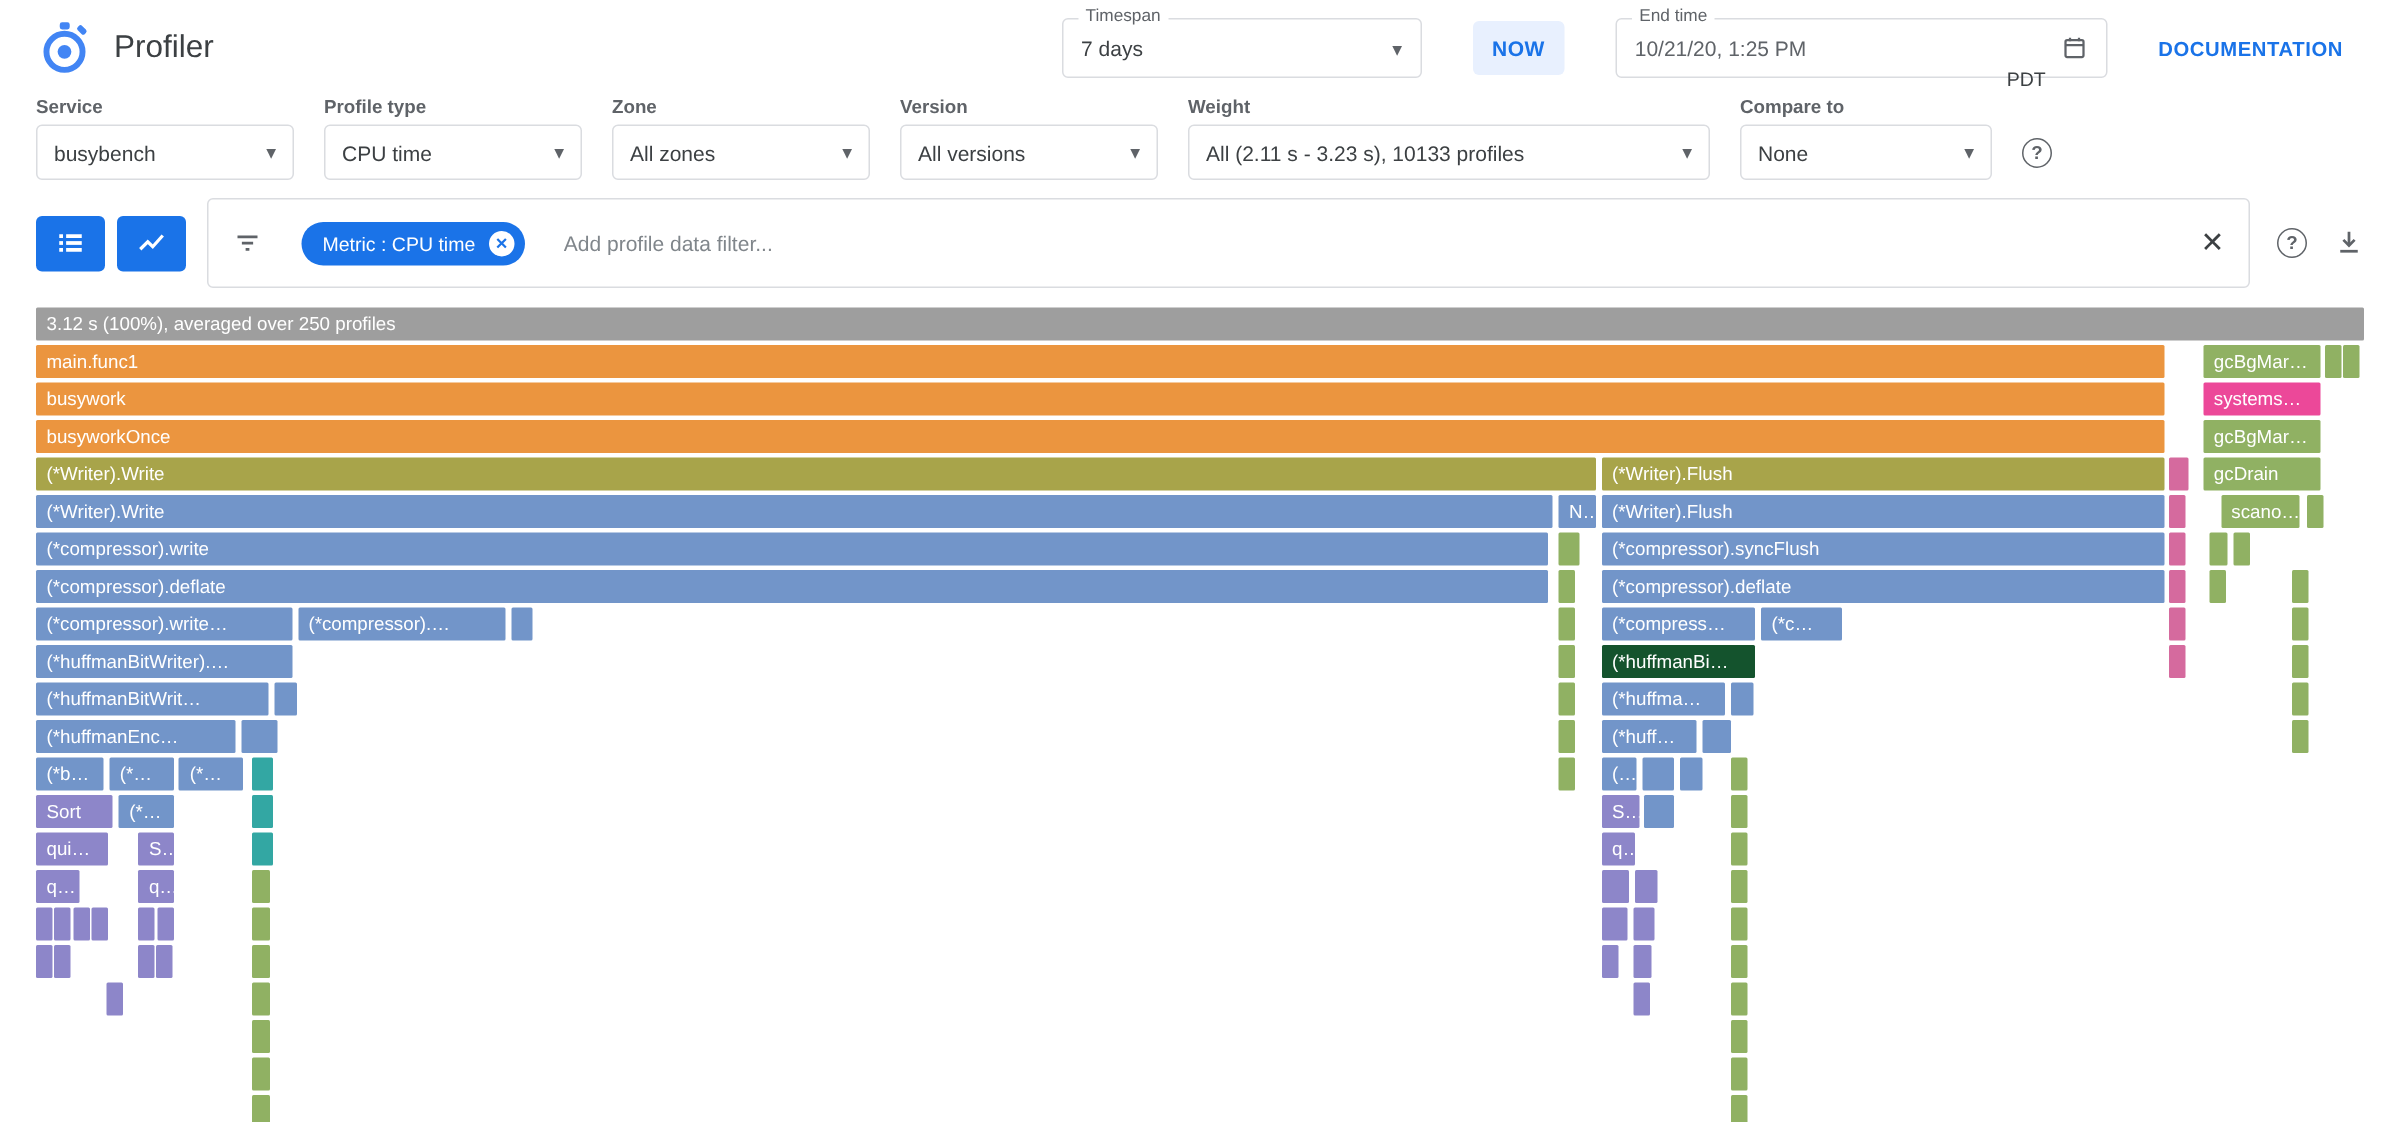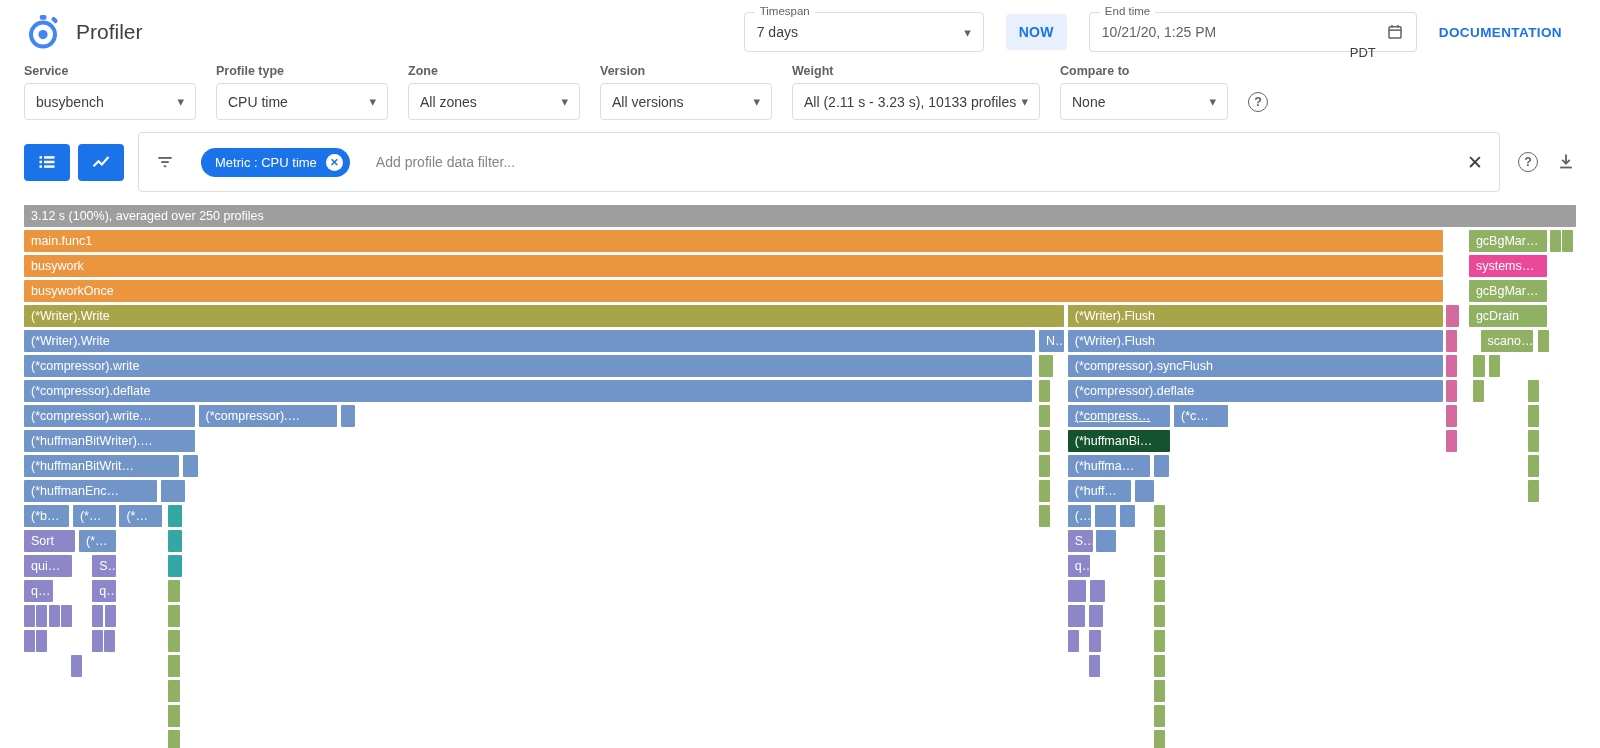--- a/index.html
+++ b/index.html
@@ -3,21 +3,21 @@
 <meta charset="utf-8">
 <style>
   * { margin:0; padding:0; box-sizing:border-box; }
   html,body { width:1600px; height:748px; background:#fff; overflow:hidden;
               font-family:"Liberation Sans", sans-serif; color:#3c4043; }
 
   
   .header { display:flex; align-items:center; padding:8px 24px 0 24px; height:56px; }
   .brand { display:flex; align-items:center; gap:14px; }
   .brand-title { font-size:21px; color:#3c4043; }
-  .header-controls { margin-left:auto; display:flex; align-items:center; gap:22px; }
+  .header-controls { margin-left:auto; display:flex; align-items:center; gap:34px; }
 
   .outlined-field { position:relative; height:40px; border:1px solid #dadce0; border-radius:4px;
                     display:flex; align-items:center; padding:0 12px; cursor:pointer; background:#fff; }
   .float-label { position:absolute; top:-8px; left:10px; background:#fff; padding:0 5px;
                  font-size:11.5px; color:#5f6368; cursor:default; }
   .field-value { font-size:14px; color:#3c4043; white-space:nowrap; }
   .timespan-field { width:240px; }
   .endtime-field  { width:328px; }
   .endtime-field .field-value { color:#5f6368; }
   .tz { margin-left:auto; font-size:13px; color:#3c4043; padding-right:10px;margin-top:41px; }
@@ -29,21 +29,21 @@
               cursor:pointer; margin-right:14px; }
 
   
   .filters { display:flex; align-items:flex-end; gap:20px; padding:8px 24px 0 24px; }
   .filter-group { display:flex; flex-direction:column; }
   .filter-label { font-size:12.5px; font-weight:700; color:#5f6368; margin-bottom:5px; }
   .filter-box { height:37px; border:1px solid #dadce0; border-radius:4px; background:#fff;
                 display:flex; align-items:center; padding:0 11px; font-size:14px; cursor:pointer; }
   .filter-box .caret { margin-left:auto; }
   .w-service{width:172px}.w-ptype{width:172px}.w-zone{width:172px}
-  .w-version{width:172px}.w-weight{width:248px}.w-compare{width:168px}
+  .w-version{width:172px}.w-weight{width:348px}.w-compare{width:168px}
 
   .help-icon { width:20px; height:20px; border:1.8px solid #5f6368; border-radius:50%;
                color:#5f6368; font-size:12.5px; font-weight:700; display:inline-flex;
                align-items:center; justify-content:center; cursor:pointer; }
   .filters .help-icon { margin-bottom:8px; }
 
   
   .toolbar { display:flex; align-items:center; padding:12px 24px 0 24px; gap:8px; }
   .tool-btn { width:46px; height:37px; background:#1a73e8; border-radius:4px;
               display:flex; align-items:center; justify-content:center; cursor:pointer; }
@@ -242,21 +242,21 @@
       <div class="flame-cell" title="(*compressor).deflate" style="left: 67.25%; width: 24.2%; background: rgb(114, 149, 201);">(*compressor).deflate</div>
       <div class="flame-cell" style="left: 91.65%; width: 0.5%; background: rgb(213, 106, 158);"></div>
       <div class="flame-cell" style="left: 93.35%; width: 0.6%; background: rgb(144, 177, 99);"></div>
       <div class="flame-cell" style="left: 96.9%; width: 0.7%; background: rgb(144, 177, 99);"></div>
     </div>
     <div class="flame-row">
       <div class="flame-cell" title="(*compressor).write…" style="left: 0%; width: 11%; background: rgb(114, 149, 201);">(*compressor).write…</div>
       <div class="flame-cell" title="(*compressor).…" style="left: 11.25%; width: 8.9%; background: rgb(114, 149, 201);">(*compressor).…</div>
       <div class="flame-cell" style="left: 20.4%; width: 0.9%; background: rgb(114, 149, 201);"></div>
       <div class="flame-cell" style="left: 65.4%; width: 0.6%; background: rgb(144, 177, 99);"></div>
-      <div class="flame-cell" title="(*compress…" style="left: 67.25%; width: 6.6%; background: rgb(114, 149, 201); text-decoration: underline;">(*compress…</div>
+      <div class="flame-cell" title="(*compress…" style="left: 67.25%; width: 6.6%; background: rgb(114, 149, 201);">(*compress…</div>
       <div class="flame-cell" title="(*c…" style="left: 74.1%; width: 3.5%; background: rgb(114, 149, 201);">(*c…</div>
       <div class="flame-cell" style="left: 91.65%; width: 0.45%; background: rgb(213, 106, 158);"></div>
       <div class="flame-cell" style="left: 96.9%; width: 0.7%; background: rgb(144, 177, 99);"></div>
     </div>
     <div class="flame-row">
       <div class="flame-cell" title="(*huffmanBitWriter).…" style="left: 0%; width: 11%; background: rgb(114, 149, 201);">(*huffmanBitWriter).…</div>
       <div class="flame-cell" style="left: 65.4%; width: 0.6%; background: rgb(144, 177, 99);"></div>
       <div class="flame-cell" title="(*huffmanBi…" style="left: 67.25%; width: 6.6%; background: #14532d;">(*huffmanBi…</div>
       <div class="flame-cell" style="left: 91.65%; width: 0.4%; background: rgb(213, 106, 158);"></div>
       <div class="flame-cell" style="left: 96.9%; width: 0.7%; background: rgb(144, 177, 99);"></div>

